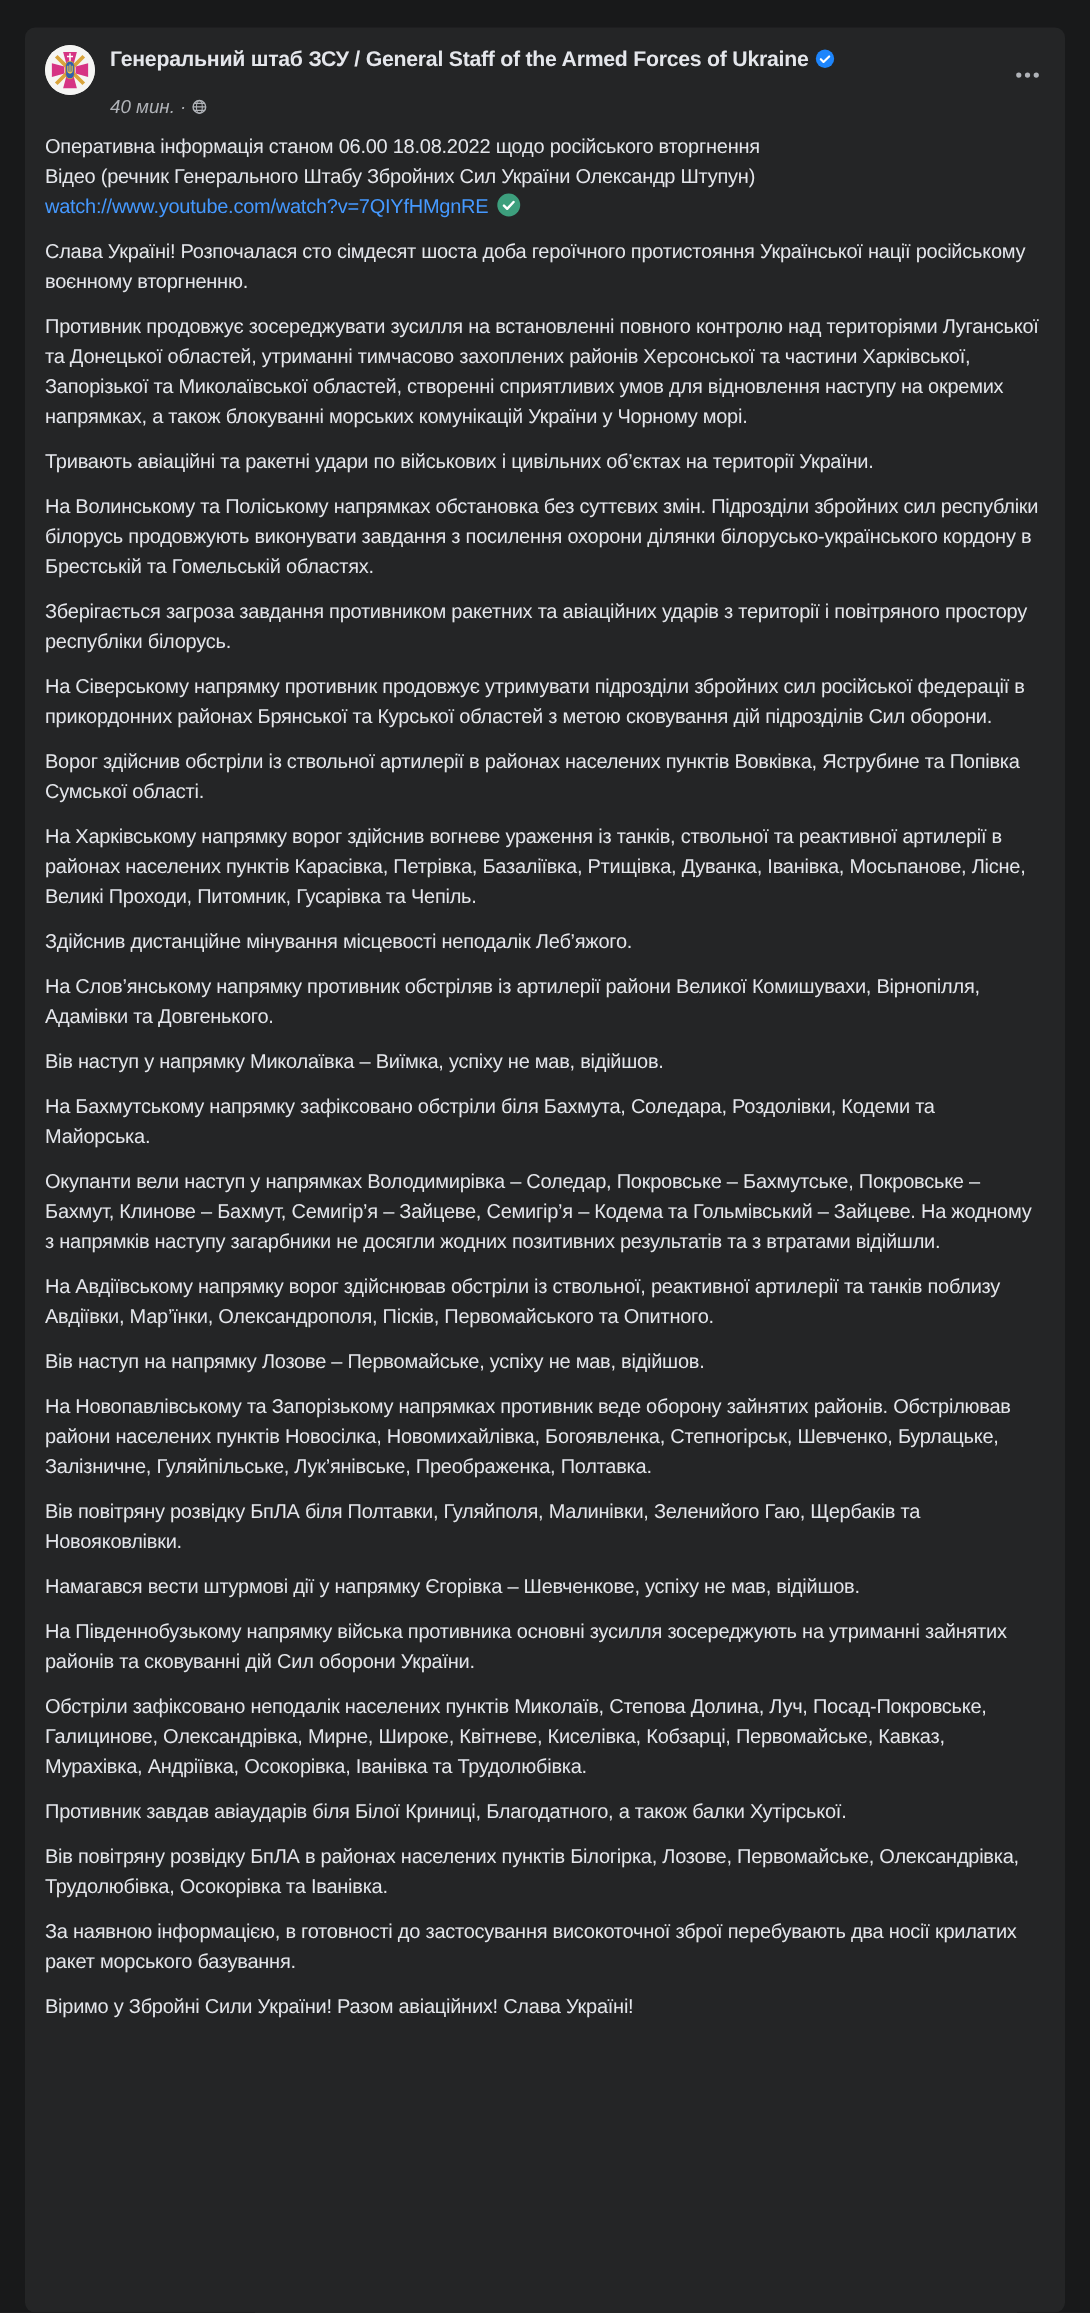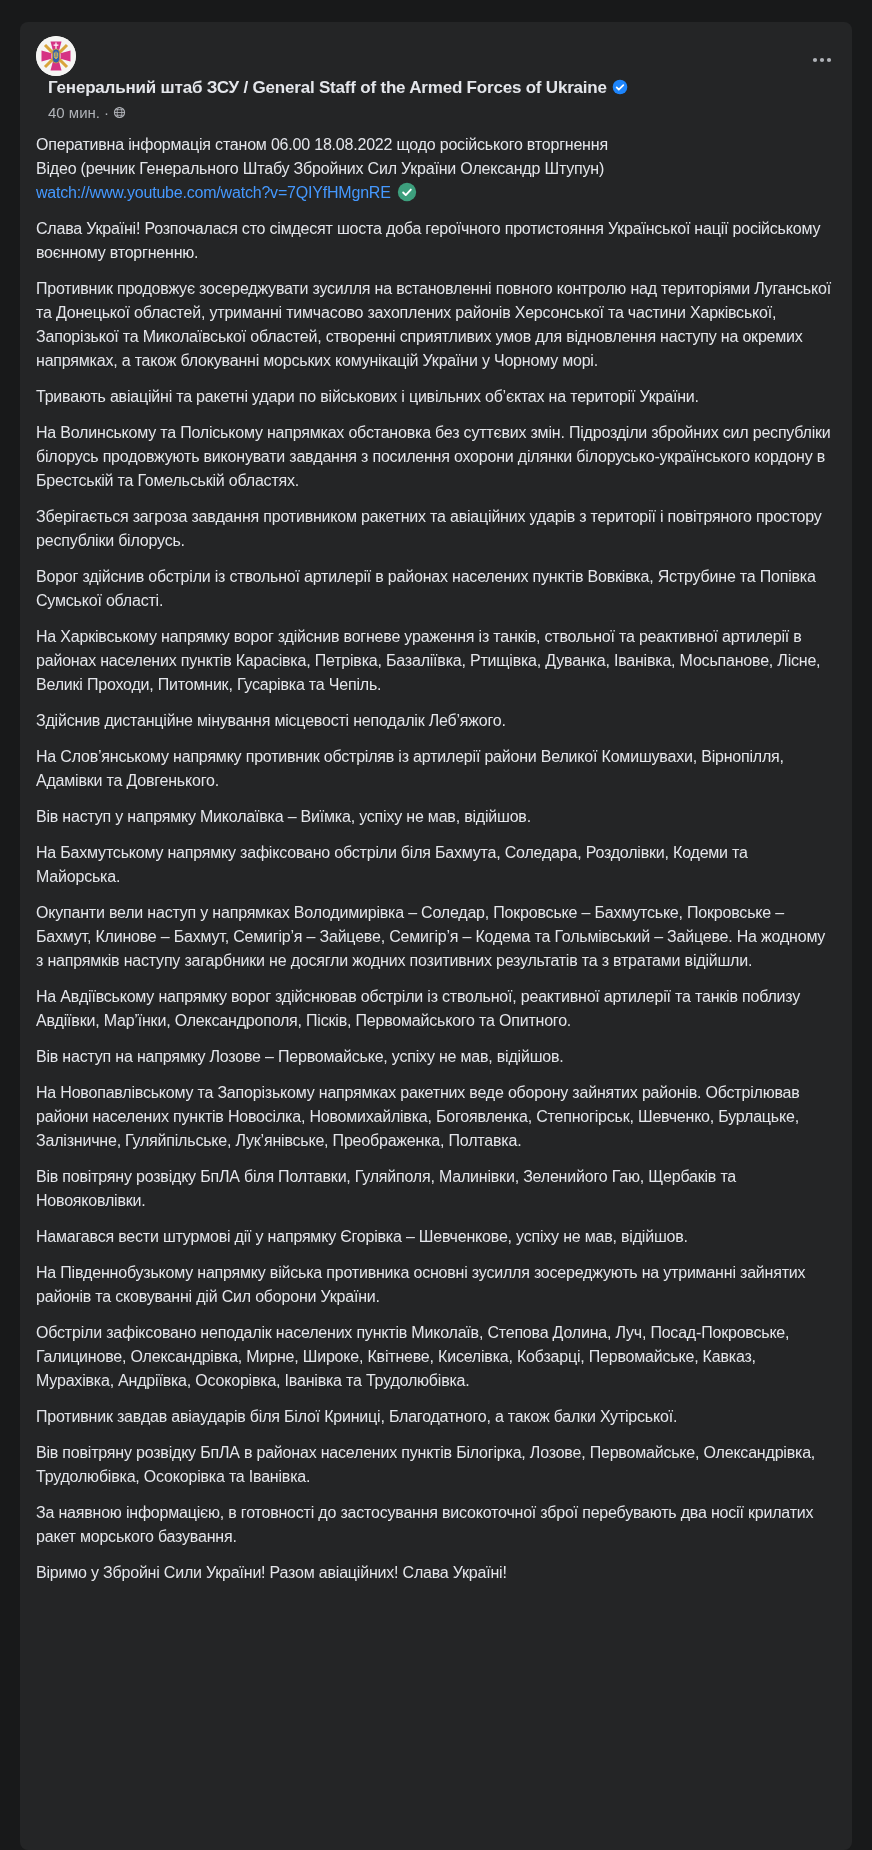--- a/index.html
+++ b/index.html
@@ -12,33 +12,33 @@
   .card{
     margin:22px 20px 0 20px;
     width:832px;
     min-height:1828px;
     box-sizing:border-box;
     background:#242526;
     border-radius:8px;
     padding:14px 16px 24px 16px;
   }
   
-  .header{display:flex;align-items:flex-start;position:relative;flex-direction:column;}
+  .header{display:flex;align-items:flex-start;position:relative;}
   .avatar{width:40px;height:40px;flex:0 0 40px;border-radius:50%;overflow:hidden;cursor:pointer;background:#f5f5f3;}
   .avatar svg{display:block;width:40px;height:40px;}
   .header-text{margin-left:12px;flex:1;min-width:0;padding-top:1px;}
   .name-row{line-height:21px;}
   .page-name{
     font-size:17px;font-weight:700;color:#e4e6eb;cursor:pointer;letter-spacing:-0.2px;
   }
   .verified{display:inline-block;margin-left:5px;vertical-align:-2px;}
   .verified svg{width:16px;height:16px;display:inline-block;}
   .meta-row{
-    margin-top:4px;display:flex;align-items:center;gap:4px;
-    font-size:15px;color:#b0b3b8;
+    margin-top:16px;display:flex;align-items:center;gap:4px;
+    font-size:15px;color:#b0b3b8;font-style:italic;
   }
   .meta-row .globe svg{width:13px;height:13px;display:block;color:#b0b3b8;}
   .menu-btn{
     position:absolute;right:-4px;top:6px;width:36px;height:36px;
     display:flex;align-items:center;justify-content:center;border-radius:50%;cursor:pointer;
   }
   .menu-btn svg{width:24px;height:24px;}
   
   .post-body{
     margin-top:12px;
@@ -113,20 +113,21 @@
         <p class="para">Слава Україні! Розпочалася сто сімдесят шоста доба героїчного протистояння Української нації російському воєнному вторгненню.</p>
 
         <p class="para">Противник продовжує зосереджувати зусилля на встановленні повного контролю над територіями Луганської та Донецької областей, утриманні тимчасово захоплених районів Херсонської та частини Харківської, Запорізької та Миколаївської областей, створенні сприятливих умов для відновлення наступу на окремих напрямках, а також блокуванні морських комунікацій України у Чорному морі.</p>
 
         <p class="para">Тривають авіаційні та ракетні удари по військових і цивільних об’єктах на території України.</p>
 
         <p class="para">На Волинському та Поліському напрямках обстановка без суттєвих змін. Підрозділи збройних сил республіки білорусь продовжують виконувати завдання з посилення охорони ділянки білорусько-українського кордону в Брестській та Гомельській областях.</p>
 
         <p class="para">Зберігається загроза завдання противником ракетних та авіаційних ударів з території і повітряного простору республіки білорусь.</p>
 
+        <p class="para">На Сіверському напрямку противник продовжує утримувати підрозділи збройних сил російської федерації в прикордонних районах Брянської та Курської областей з метою сковування дій підрозділів Сил оборони.</p>
 
         <p class="para">Ворог здійснив обстріли із ствольної артилерії в районах населених пунктів Вовківка, Яструбине та Попівка Сумської області.</p>
 
 
         <p class="para">На Харківському напрямку ворог здійснив вогневе ураження із танків, ствольної та реактивної артилерії в районах населених пунктів Карасівка, Петрівка, Базаліївка, Ртищівка, Дуванка, Іванівка, Мосьпанове, Лісне, Великі Проходи, Питомник, Гусарівка та Чепіль.</p>
 
         <p class="para">Здійснив дистанційне мінування місцевості неподалік Леб’яжого.</p>
 
         <p class="para">На Слов’янському напрямку противник обстріляв із артилерії райони Великої Комишувахи, Вірнопілля, Адамівки та Довгенького.</p>
 
@@ -134,21 +135,21 @@
         <p class="para">Вів наступ у напрямку Миколаївка – Виїмка, успіху не мав, відійшов.</p>
 
         <p class="para">На Бахмутському напрямку зафіксовано обстріли біля Бахмута, Соледара, Роздолівки, Кодеми та Майорська.</p>
 
         <p class="para">Окупанти вели наступ у напрямках Володимирівка – Соледар, Покровське – Бахмутське, Покровське – Бахмут, Клинове – Бахмут, Семигір’я – Зайцеве, Семигір’я – Кодема та Гольмівський – Зайцеве. На жодному з напрямків наступу загарбники не досягли жодних позитивних результатів та з втратами відійшли.</p>
 
         <p class="para">На Авдіївському напрямку ворог здійснював обстріли із ствольної, реактивної артилерії та танків поблизу Авдіївки, Мар’їнки, Олександрополя, Пісків, Первомайського та Опитного.</p>
 
         <p class="para">Вів наступ на напрямку Лозове – Первомайське, успіху не мав, відійшов.</p>
 
-        <p class="para">На Новопавлівському та Запорізькому напрямках ракетних веде оборону зайнятих районів. Обстрілював райони населених пунктів Новосілка, Новомихайлівка, Богоявленка, Степногірськ, Шевченко, Бурлацьке, Залізничне, Гуляйпільське, Лук’янівське, Преображенка, Полтавка.</p>
+        <p class="para">На Новопавлівському та Запорізькому напрямках противник веде оборону зайнятих районів. Обстрілював райони населених пунктів Новосілка, Новомихайлівка, Богоявленка, Степногірськ, Шевченко, Бурлацьке, Залізничне, Гуляйпільське, Лук’янівське, Преображенка, Полтавка.</p>
 
         <p class="para">Вів повітряну розвідку БпЛА біля Полтавки, Гуляйполя, Малинівки, Зеленийого Гаю, Щербаків та Новояковлівки.</p>
 
         <p class="para">Намагався вести штурмові дії у напрямку Єгорівка – Шевченкове, успіху не мав, відійшов.</p>
 
         <p class="para">На Південнобузькому напрямку війська противника основні зусилля зосереджують на утриманні зайнятих районів та сковуванні дій Сил оборони України.</p>
 
         <p class="para">Обстріли зафіксовано неподалік населених пунктів Миколаїв, Степова Долина, Луч, Посад-Покровське, Галицинове, Олександрівка, Мирне, Широке, Квітневе, Киселівка, Кобзарці, Первомайське, Кавказ, Мурахівка, Андріївка, Осокорівка, Іванівка та Трудолюбівка.</p>
 
         <p class="para">Противник завдав авіаударів біля Білої Криниці, Благодатного, а також балки Хутірської.</p>

